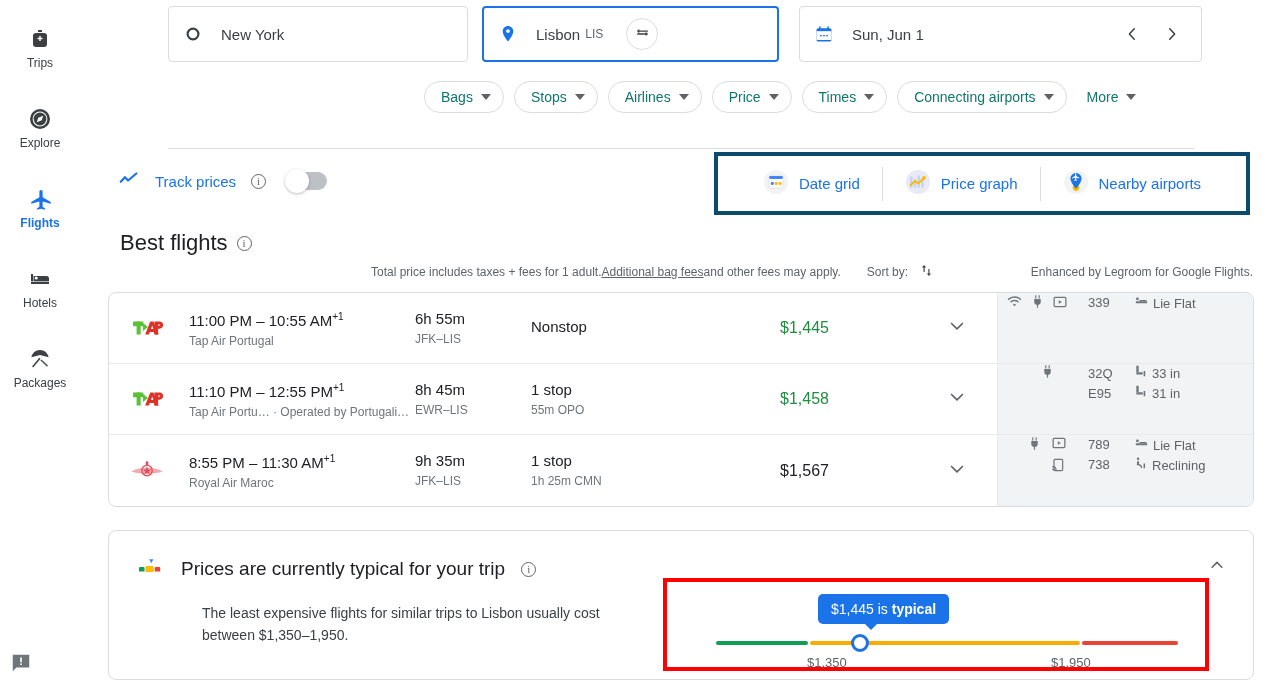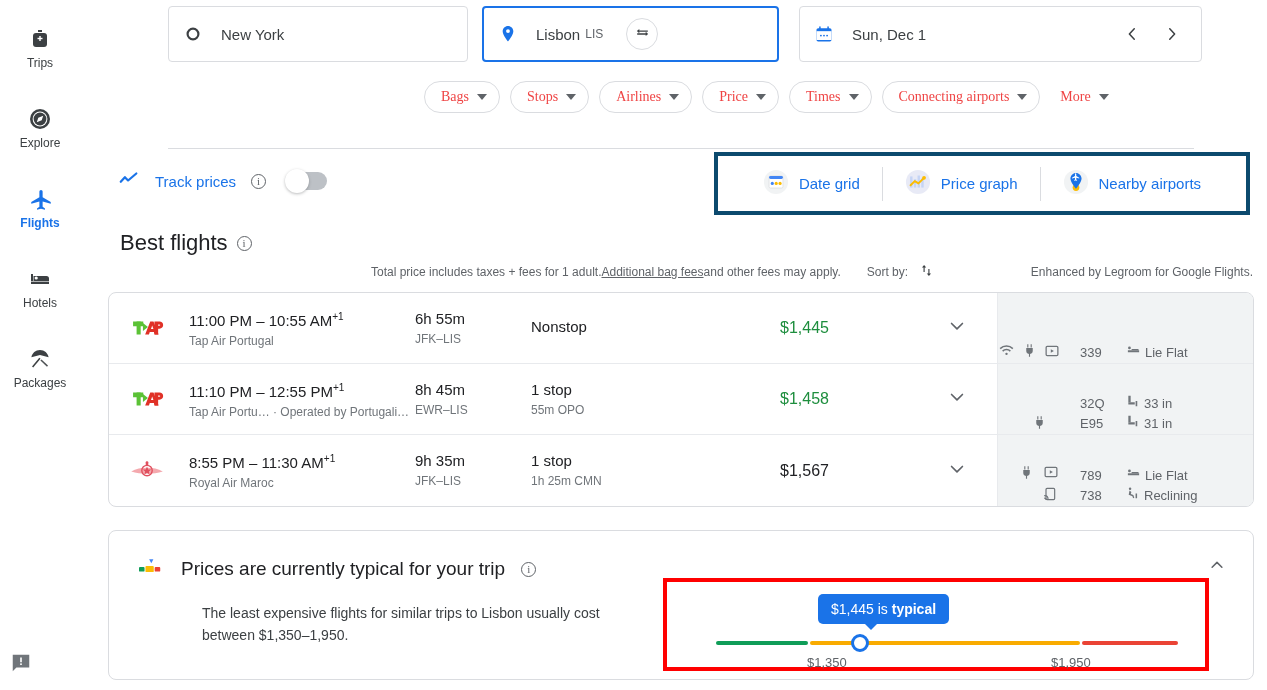--- a/index.html
+++ b/index.html
@@ -69,22 +69,22 @@
   }
 
   
   .chips {
     position: absolute; left: 424px; top: 81px;
     display: flex; align-items: center; gap: 10px;
   }
   .chip {
     height: 32px; border: 1px solid #dadce0; border-radius: 16px;
     display: flex; align-items: center; gap: 8px;
-    padding: 0 12px 0 16px; font-size: 14px; color: #ef4444;
-    background: #fff; cursor: pointer; white-space: nowrap; font-family: Liberation Serif, serif;
+    padding: 0 12px 0 16px; font-size: 14px; color: #0f766e;
+    background: #fff; cursor: pointer; white-space: nowrap;
   }
   .chip.borderless { border: none; padding-left: 10px; justify-content: space-between; }
   .caret {
     width: 0; height: 0; border-left: 5px solid transparent;
     border-right: 5px solid transparent; border-top: 6px solid #5f6368;
   }
 
   
   .divider {
     position: absolute; left: 168px; top: 148px; width: 1026px; height: 1px;
@@ -167,21 +167,21 @@
   .c-sub  { font-size: 12px; color: #70757a; line-height: 16px; margin-top: 3px; white-space: nowrap;
             overflow: hidden; text-overflow: ellipsis; }
   .c-main sup { font-size: 10px; vertical-align: super; }
   .price { font-size: 16px; color: #202124; white-space: nowrap; }
   .price.green { color: #1e8e3e; }
   .chev { width: 62px; display: flex; align-items: center; justify-content: center; cursor: pointer; }
 
   .amen {
     width: 256px; flex: 0 0 256px; background: #f1f3f4;
     border-left: 1px solid #e8eaed;
-    display: flex; align-items: flex-end; 
+    display: flex; align-items: flex-start; padding-left: 8px;
   }
   .amen-icons { display: flex; align-items: center; gap: 7px; width: 82px; }
   .amen-codes { width: 46px; font-size: 13px; color: #5f6368; line-height: 20px; text-align: left; }
   .amen-seats { font-size: 13px; color: #5f6368; line-height: 20px; }
   .amen-seats div { display: flex; align-items: center; gap: 4px; white-space: nowrap; }
 
   
   .insights {
     position: absolute; left: 108px; top: 530px; width: 1146px; height: 150px;
     border: 1px solid #dadce0; border-radius: 8px; background: #fff;
@@ -342,21 +342,21 @@
           <svg viewBox="0 0 24 24" width="20" height="20" fill="#1a73e8">
             <rect x="3" y="5" width="18" height="16" rx="2"></rect>
             <rect x="3" y="8.6" width="18" height="10.6" fill="#fff"></rect>
             <rect x="6.2" y="2.8" width="1.8" height="4" rx=".9"></rect>
             <rect x="16" y="2.8" width="1.8" height="4" rx=".9"></rect>
             <circle cx="8.3" cy="13.9" r="1.1"></circle>
             <circle cx="12" cy="13.9" r="1.1"></circle>
             <circle cx="15.7" cy="13.9" r="1.1"></circle>
           </svg>
         </span>
-        <span class="field-txt">Sun, Dec 1</span>
+        <span class="field-txt">Sun, Jun 1</span>
       </div>
       <div class="date-navs">
         <span class="navbtn">
           <svg viewBox="0 0 24 24" width="18" height="18" fill="none" stroke="#3c4043" stroke-width="2" stroke-linecap="round" stroke-linejoin="round">
               <path d="M15 5 8.5 12 15 19"></path>
             </svg>
         </span>
         <span class="navbtn">
           <svg viewBox="0 0 24 24" width="18" height="18" fill="none" stroke="#3c4043" stroke-width="2" stroke-linecap="round" stroke-linejoin="round">
               <path d="M9 5 15.5 12 9 19"></path>

